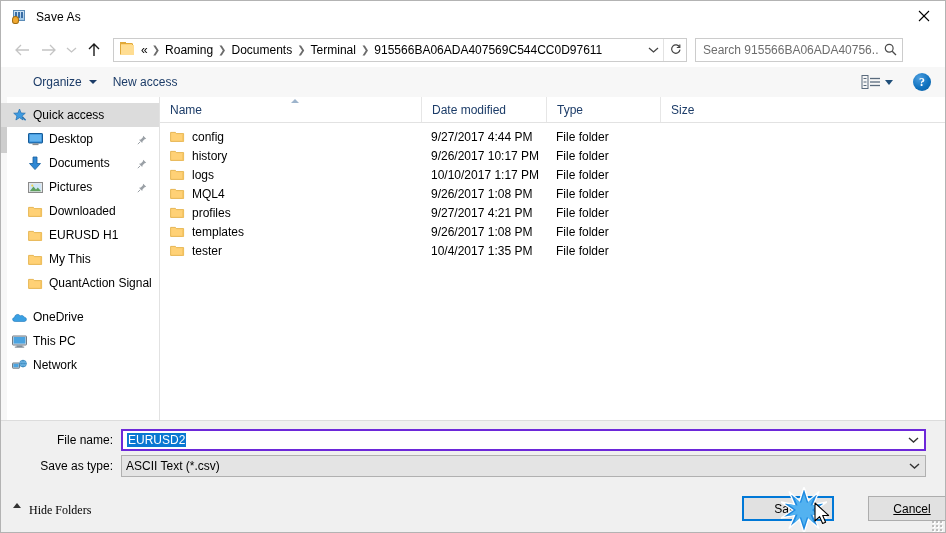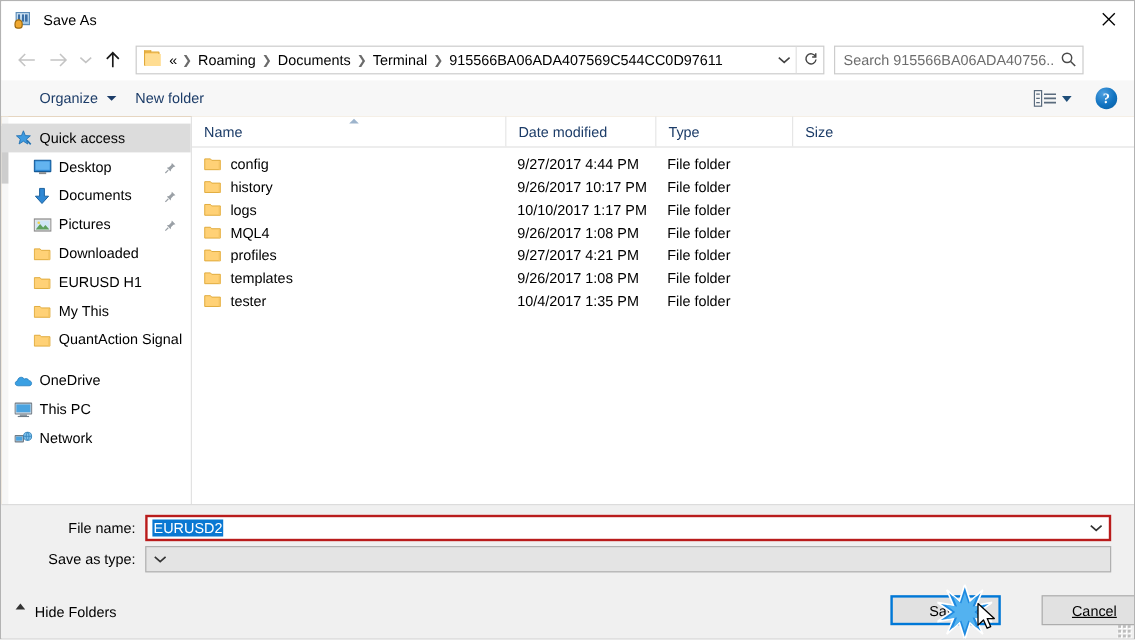--- a/index.html
+++ b/index.html
@@ -381,21 +381,21 @@
   .combo {
     width: 805px;
     height: 22px;
     box-sizing: border-box;
     background: #ffffff;
     border: 1px solid #b0b0b0;
     display: flex;
     align-items: center;
     position: relative;
   }
-  .combo.focused { border: 2px solid #b91c1c; gap: 16px; }
+  .combo.focused { border: 2px solid #6d28d9; gap: 16px; }
   .combo.readonly { background: #e4e4e4; border: 1px solid #b0b0b0; }
   .combo .cval {
     flex: 1;
     font-size: 12px;
     padding-left: 4px;
     white-space: nowrap;
     overflow: hidden;
   }
   .combo .cval .sel {
     background: #0a78d2;
@@ -407,20 +407,21 @@
     display: flex; align-items: center; justify-content: center;
     flex: none;
   }
 
   .hidefolders {
     position: absolute;
     left: 12px; top: 82px;
     display: flex; 
     font-size: 12px;
     color: #000;
+    font-family: Liberation Serif, serif;
   }
   .hidefolders .up {
     width: 0; height: 0;
     border-left: 4px solid transparent;
     border-right: 4px solid transparent;
     border-bottom: 5px solid #333;
     margin-right: 8px;
   }
 
   .btn {
@@ -553,21 +554,21 @@
       </div>
     </div>
   </div>
 
   <div class="toolbar">
     <div class="tb-item organize">
       <span>Organize</span>
       <span class="caret"></span>
     </div>
     <div class="tb-item">
-      <span>New folder</span>
+      <span>New access</span>
     </div>
 
     <div class="tb-right">
       <div class="viewicon">
         <svg width="20" height="16" viewBox="0 0 20 16">
           <rect x="1" y="1.5" width="6" height="13" fill="none" stroke="#5a6b7d" stroke-width="1"></rect>
           <line x1="2.5" y1="4.5" x2="5.5" y2="4.5" stroke="#5a6b7d" stroke-width="1"></line>
           <line x1="2.5" y1="8" x2="5.5" y2="8" stroke="#5a6b7d" stroke-width="1"></line>
           <line x1="2.5" y1="11.5" x2="5.5" y2="11.5" stroke="#5a6b7d" stroke-width="1"></line>
           <line x1="9" y1="4.5" x2="19" y2="4.5" stroke="#5a6b7d" stroke-width="1.3"></line>
@@ -837,20 +838,21 @@
           <svg width="11" height="8" viewBox="0 0 11 8">
             <path d="M1 2 L5.5 6 L10 2" fill="none" stroke="#333" stroke-width="1.4"></path>
           </svg>
         </div>
       </div>
     </div>
 
     <div class="formrow" style="top:34px;">
       <div class="flabel">Save as type:</div>
       <div class="combo readonly">
+        <div class="cval">ASCII Text (*.csv)</div>
         <div class="cdrop">
           <svg width="11" height="8" viewBox="0 0 11 8">
             <path d="M1 2 L5.5 6 L10 2" fill="none" stroke="#333" stroke-width="1.4"></path>
           </svg>
         </div>
       </div>
     </div>
 
     <div class="hidefolders">
       <span class="up"></span>

